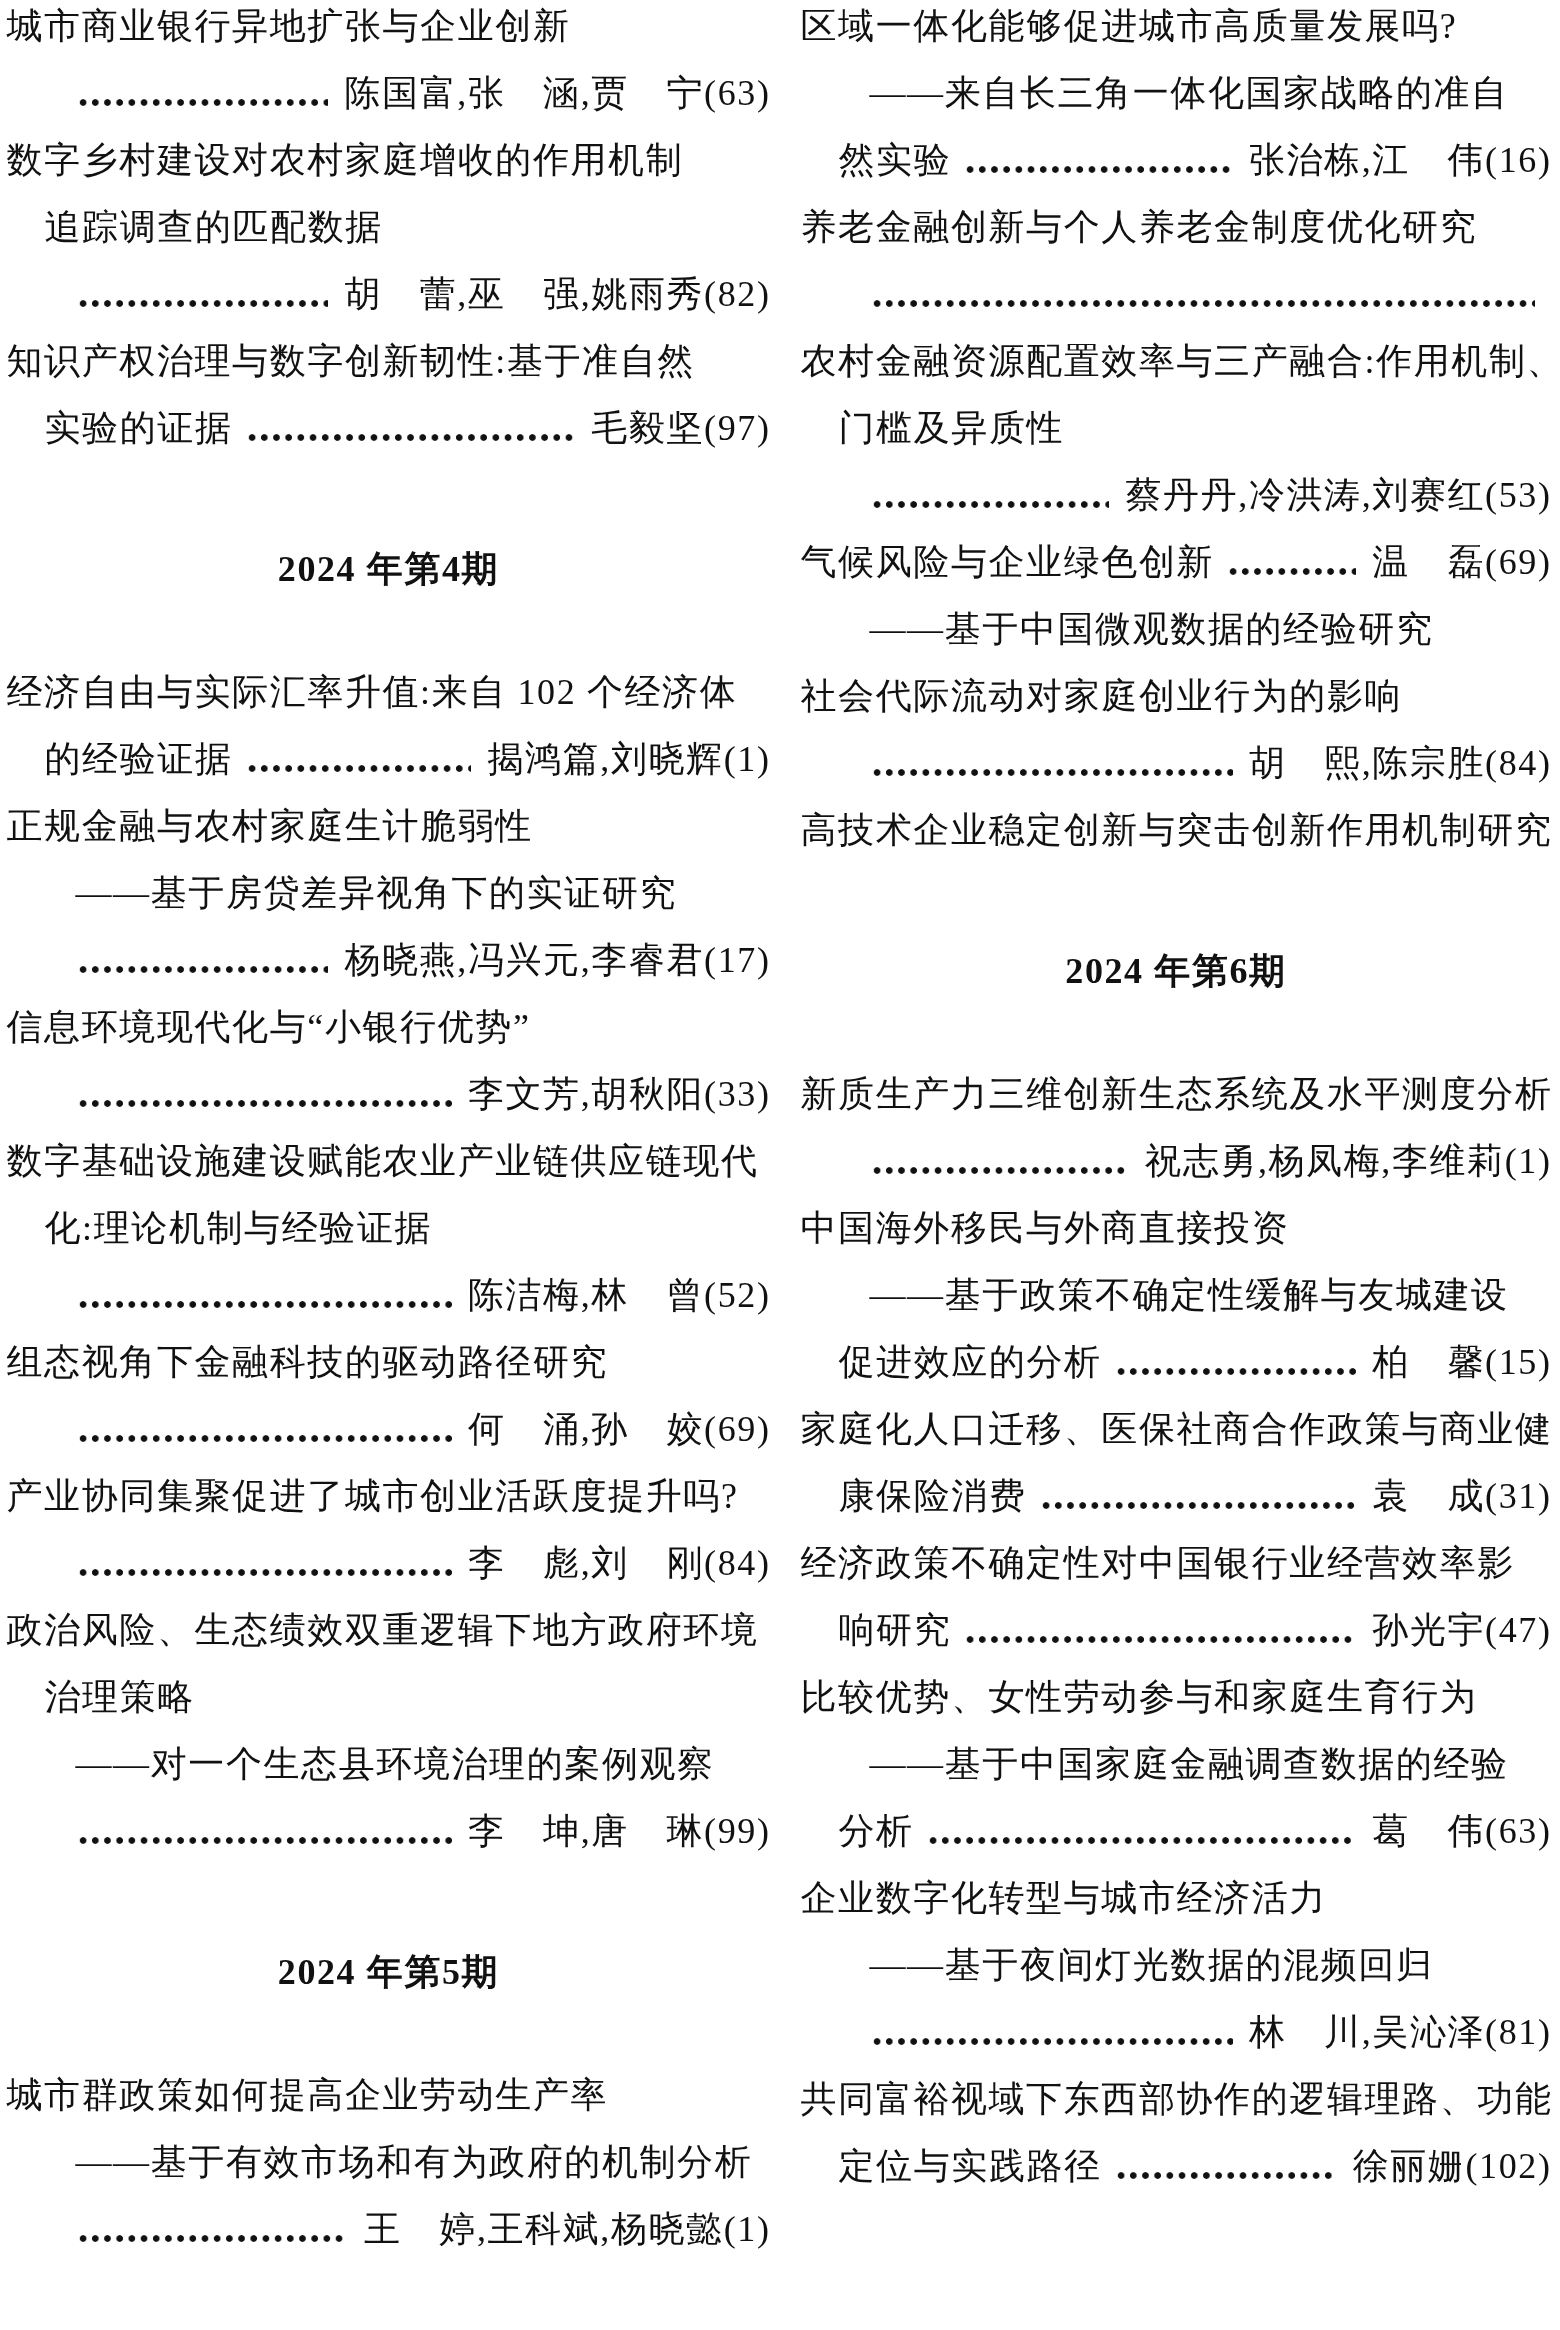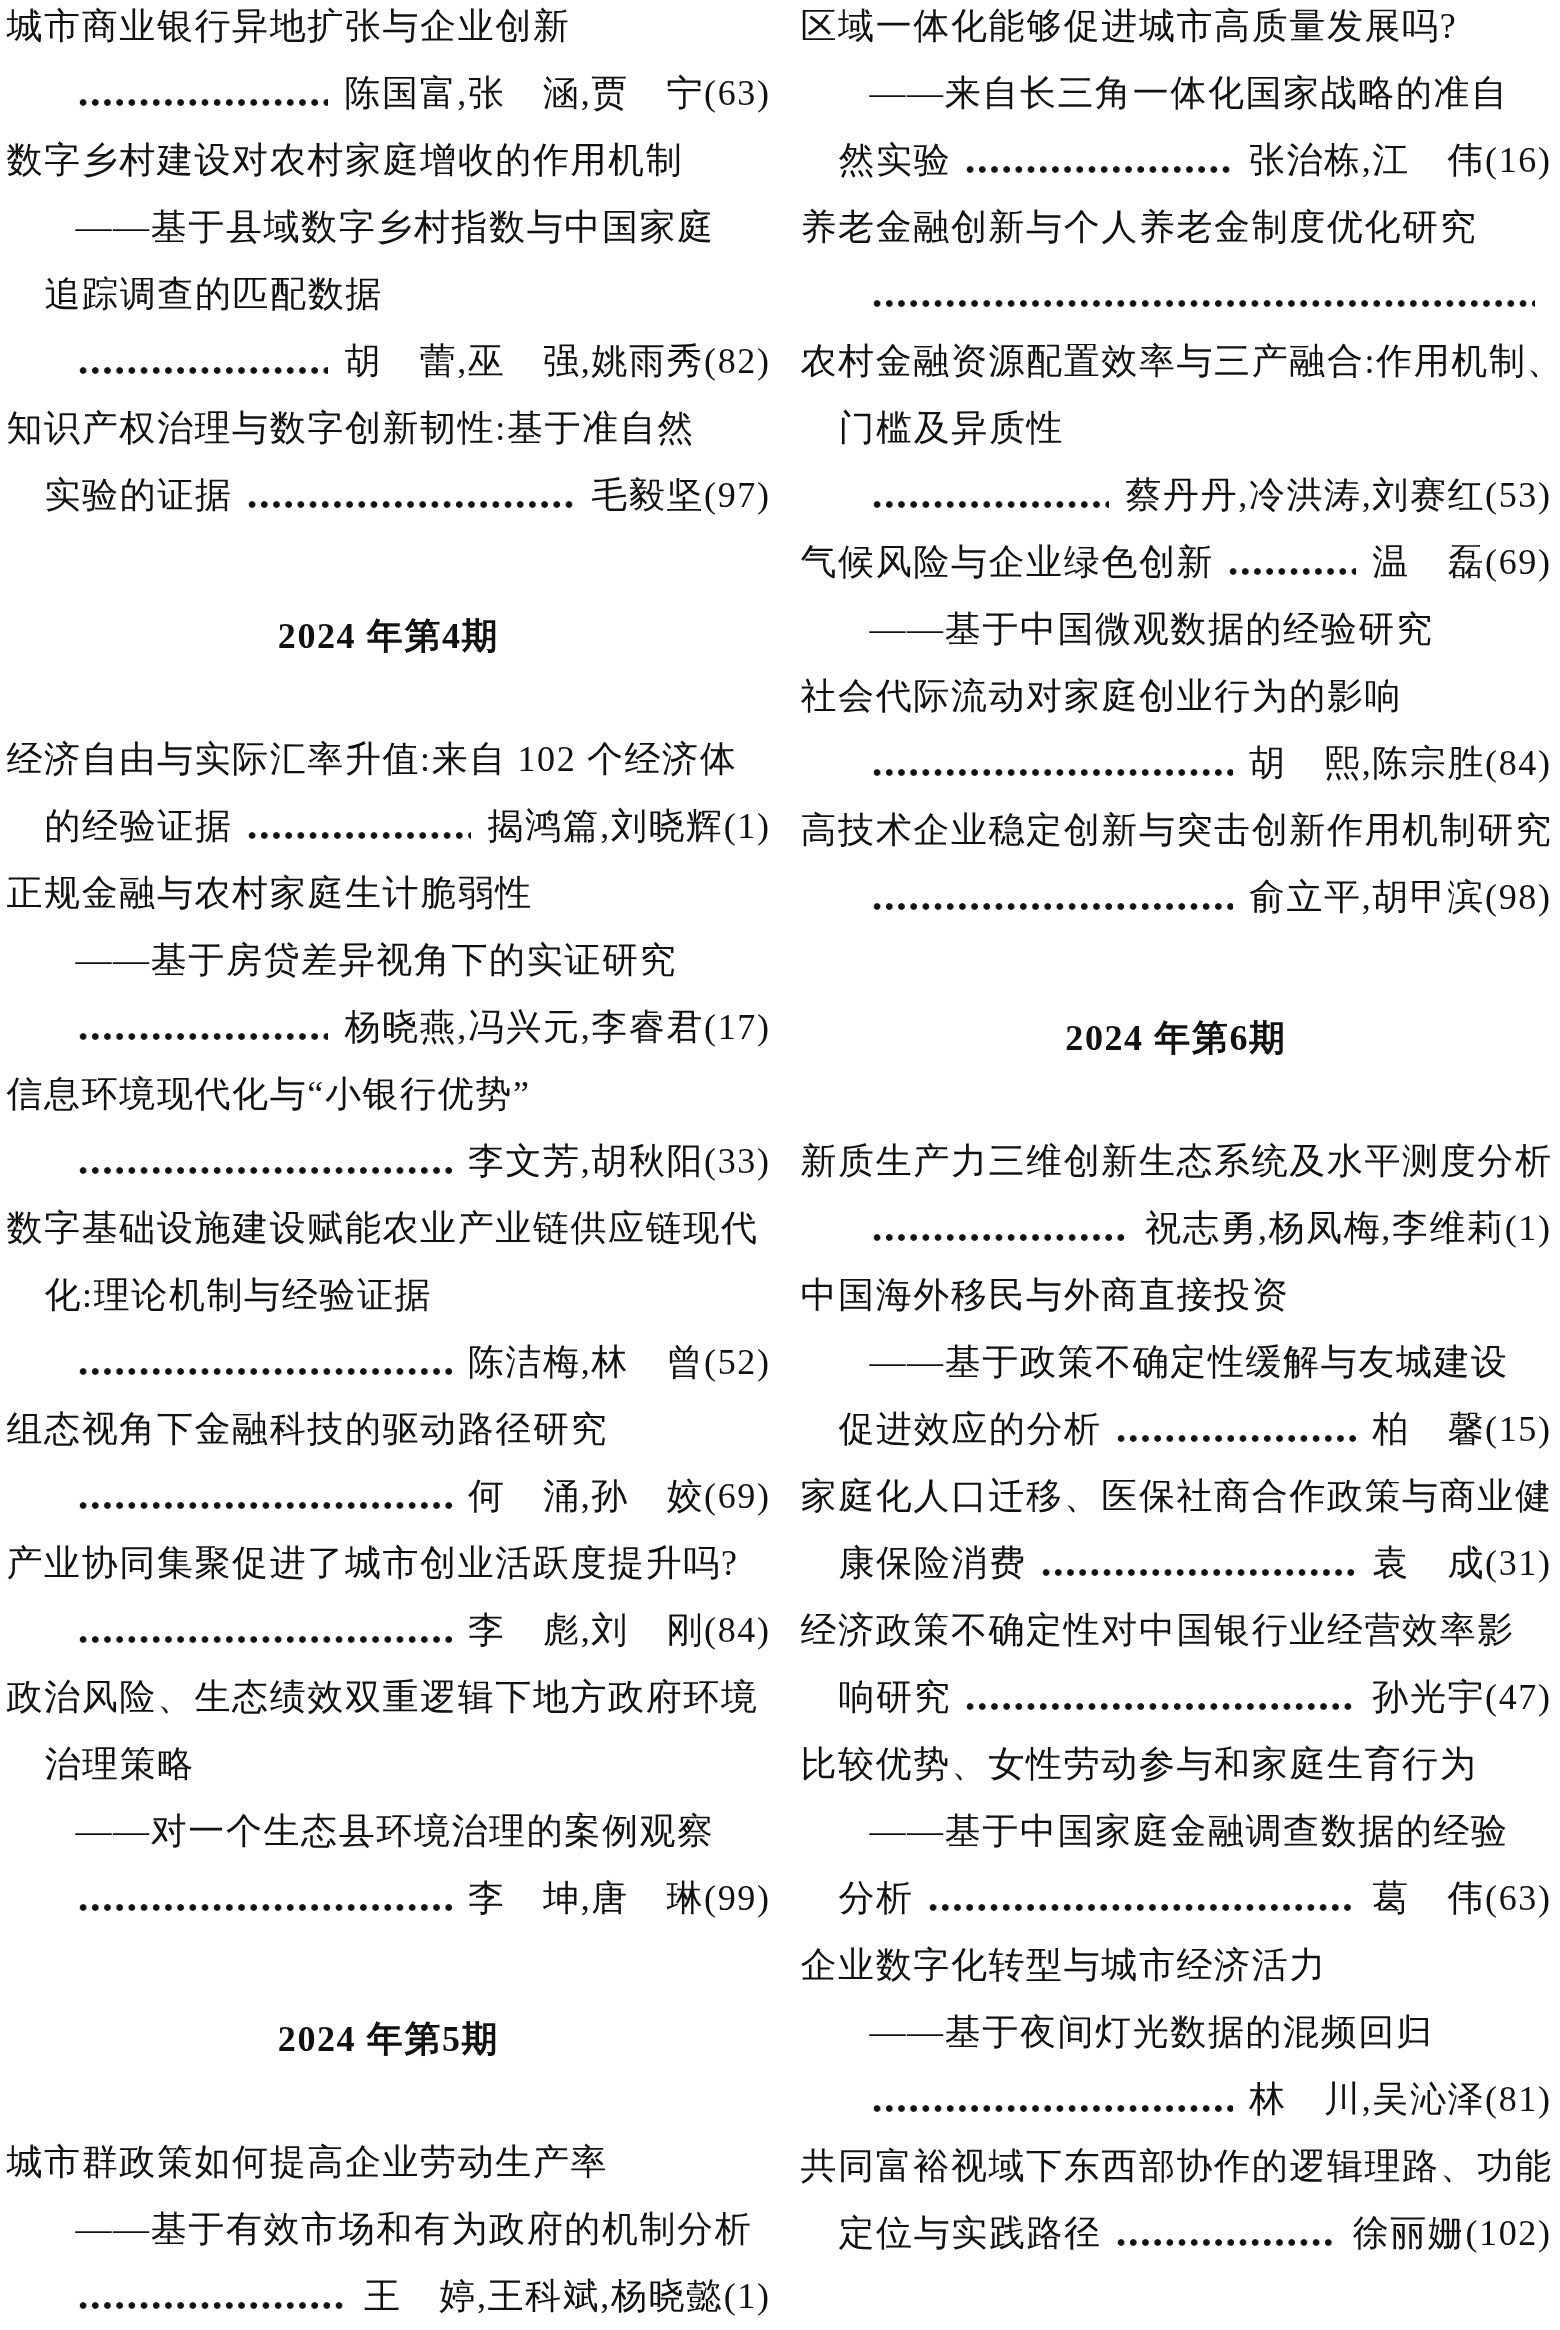--- a/index.html
+++ b/index.html
@@ -66,21 +66,20 @@
   }
 </style>
 </head>
 <body>
 
 <main class="page">
   <section class="col left">
       <div class="line title"><span class="txt">城市商业银行异地扩张与企业创新</span></div>
       <div class="line dots"><span class="leader flush"></span><span class="authors">陈国富,张　涵,贾　宁(63)</span></div>
       <div class="line title"><span class="txt">数字乡村建设对农村家庭增收的作用机制</span></div>
-      <div class="line dash"><span class="txt">——基于县域数字乡村指数与中国家庭</span></div>
       <div class="line wrap"><span class="txt">追踪调查的匹配数据</span></div>
       <div class="line dots"><span class="leader flush"></span><span class="authors">胡　蕾,巫　强,姚雨秀(82)</span></div>
       <div class="line title"><span class="txt">知识产权治理与数字创新韧性:基于准自然</span></div>
       <div class="line wrap"><span class="txt">实验的证据</span><span class="leader"></span><span class="authors">毛毅坚(97)</span></div>
       <div class="header-line">2024 年第4期</div>
       <div class="line title"><span class="txt">经济自由与实际汇率升值:来自 102 个经济体</span></div>
       <div class="line wrap"><span class="txt">的经验证据</span><span class="leader"></span><span class="authors">揭鸿篇,刘晓辉(1)</span></div>
       <div class="line title"><span class="txt">正规金融与农村家庭生计脆弱性</span></div>
       <div class="line dash"><span class="txt">——基于房贷差异视角下的实证研究</span></div>
       <div class="line dots"><span class="leader flush"></span><span class="authors">杨晓燕,冯兴元,李睿君(17)</span></div>
@@ -109,21 +108,20 @@
       <div class="line title"><span class="txt">养老金融创新与个人养老金制度优化研究</span></div>
       <div class="line dots"><span class="leader flush"></span></div>
       <div class="line title"><span class="txt">农村金融资源配置效率与三产融合:作用机制、</span></div>
       <div class="line wrap"><span class="txt">门槛及异质性</span></div>
       <div class="line dots"><span class="leader flush"></span><span class="authors">蔡丹丹,冷洪涛,刘赛红(53)</span></div>
       <div class="line title"><span class="txt">气候风险与企业绿色创新</span><span class="leader"></span><span class="authors">温　磊(69)</span></div>
       <div class="line dash"><span class="txt">——基于中国微观数据的经验研究</span></div>
       <div class="line title"><span class="txt">社会代际流动对家庭创业行为的影响</span></div>
       <div class="line dots"><span class="leader flush"></span><span class="authors">胡　熙,陈宗胜(84)</span></div>
       <div class="line title"><span class="txt">高技术企业稳定创新与突击创新作用机制研究</span></div>
-      <div class="line dots"><span class="leader flush"></span><span class="authors">俞立平,胡甲滨(98)</span></div>
       <div class="header-line">2024 年第6期</div>
       <div class="line title"><span class="txt">新质生产力三维创新生态系统及水平测度分析</span></div>
       <div class="line dots"><span class="leader flush"></span><span class="authors">祝志勇,杨凤梅,李维莉(1)</span></div>
       <div class="line title"><span class="txt">中国海外移民与外商直接投资</span></div>
       <div class="line dash"><span class="txt">——基于政策不确定性缓解与友城建设</span></div>
       <div class="line wrap"><span class="txt">促进效应的分析</span><span class="leader"></span><span class="authors">柏　馨(15)</span></div>
       <div class="line title"><span class="txt">家庭化人口迁移、医保社商合作政策与商业健</span></div>
       <div class="line wrap"><span class="txt">康保险消费</span><span class="leader"></span><span class="authors">袁　成(31)</span></div>
       <div class="line title"><span class="txt">经济政策不确定性对中国银行业经营效率影</span></div>
       <div class="line wrap"><span class="txt">响研究</span><span class="leader"></span><span class="authors">孙光宇(47)</span></div>

